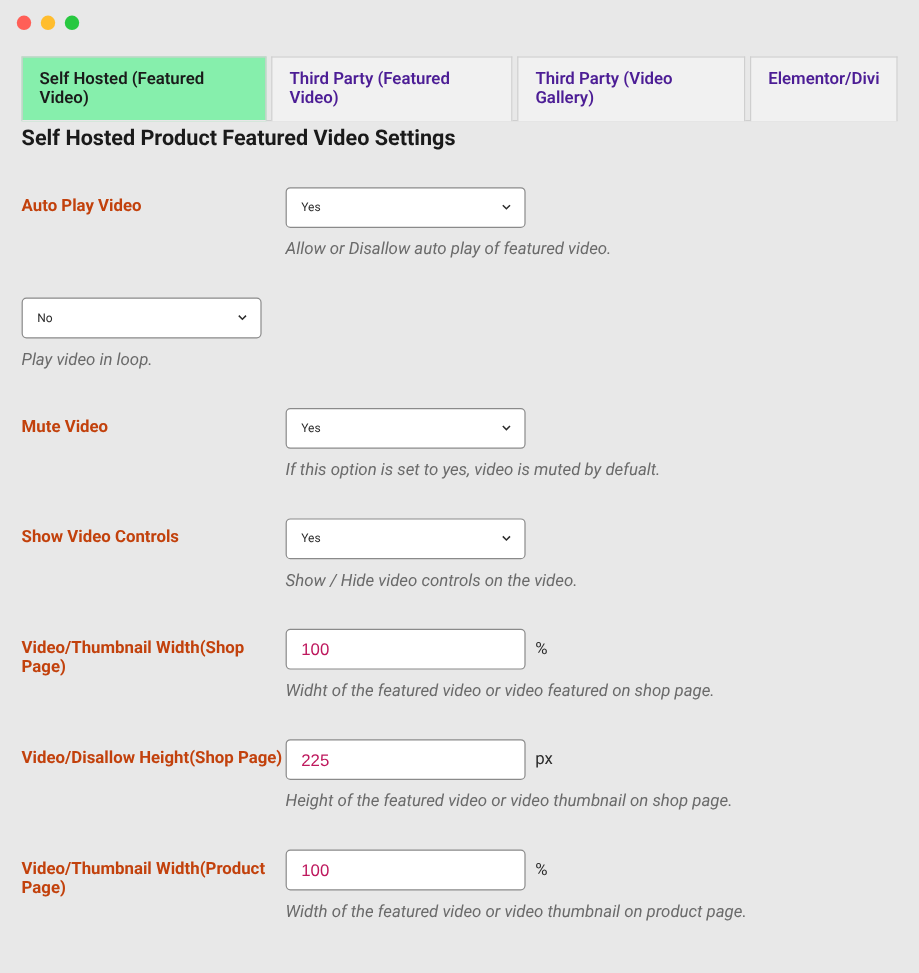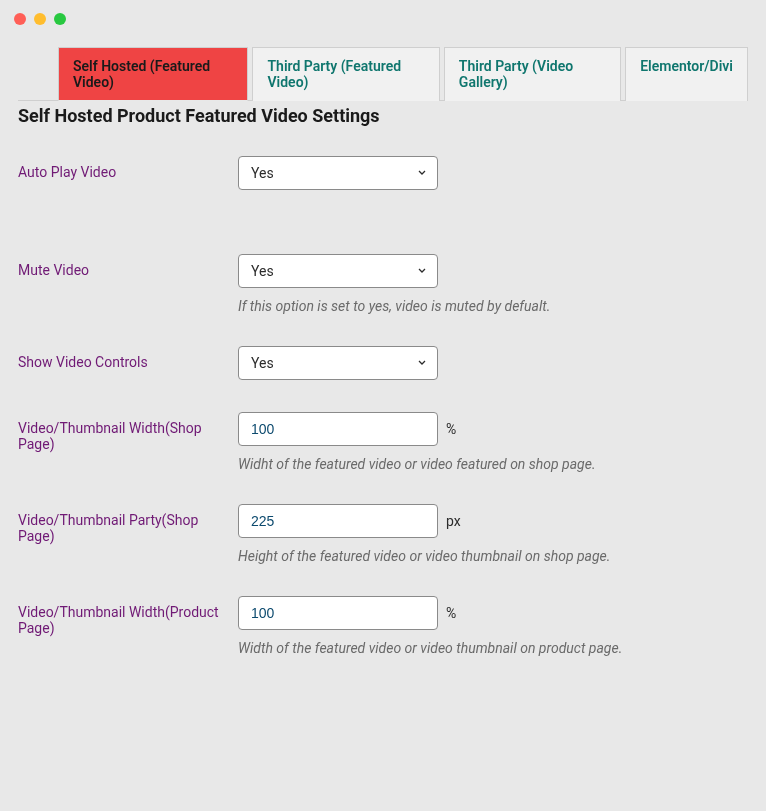--- a/index.html
+++ b/index.html
@@ -43,65 +43,64 @@
       gap: 4px;
       border-bottom: 1px solid #cfcfcf;
     }
     .tab {
       padding: 10px 14px;
       background: #f1f1f1;
       border: 1px solid #cfcfcf;
       border-bottom: none;
       font-size: 14px;
       font-weight: 600;
-      color: #0f766e;
+      color: #4c1d95;
       cursor: pointer;
       position: relative;
       top: 1px;
     }
     .tab.active {
-      background: #ef4444;
+      background: #86efac;
       color: #1a1a1a;
       border-bottom: 1px solid #e8e8e8;
-      margin-left: 40px;
     }
     .section-title {
       font-size: 18px;
       font-weight: 700;
       color: #1a1a1a;
       margin: 4px 0 30px 0;
     }
     .form-row {
       display: flex;
       align-items: flex-start;
       margin-bottom: 32px;
     }
     .form-label {
       width: 220px;
       font-size: 14px;
-      font-weight: 400;
-      color: #701a75;
+      font-weight: 700;
+      color: #c2410c;
       padding-top: 8px;
     }
     .form-control-wrap {
       flex: 1;
     }
     .select-wrap {
       position: relative;
       display: inline-block;
       width: 200px;
     }
     .select-box {
       width: 100%;
       height: 34px;
       padding: 0 30px 0 12px;
       border: 1px solid #8a8a8a;
       border-radius: 4px;
       background: #fff;
-      font-size: 14px;
+      font-size: 10px;
       color: #2c2c2c;
       appearance: none;
       -webkit-appearance: none;
       cursor: pointer;
       display: flex;
       align-items: center;
     }
     .select-chevron {
       position: absolute;
       right: 10px;
@@ -111,21 +110,21 @@
       color: #2c2c2c;
     }
     .text-input {
       width: 200px;
       height: 34px;
       padding: 0 12px;
       border: 1px solid #8a8a8a;
       border-radius: 4px;
       background: #fff;
       font-size: 14px;
-      color: #0c4a6e;
+      color: #be185d;
     }
     .unit-label {
       display: inline-block;
       margin-left: 8px;
       font-size: 14px;
       color: #2c2c2c;
       vertical-align: middle;
     }
     .input-line {
       display: flex;
@@ -162,24 +161,36 @@
       <div class="form-label">Auto Play Video</div>
       <div class="form-control-wrap">
         <div class="select-wrap">
           <div class="select-box">Yes</div>
           <span class="select-chevron">
             <svg width="12" height="12" viewBox="0 0 24 24" fill="none" stroke="currentColor" stroke-width="2.5">
                 <polyline points="6 9 12 15 18 9"></polyline>
               </svg>
           </span>
         </div>
-      </div>
-    </div>
-
-    <div class="form-row">
+        <div class="helper-text">Allow or Disallow auto play of featured video.</div>
+      </div>
+    </div>
+
+    <div class="form-row">
+      <div class="form-control-wrap">
+        <div class="select-wrap">
+          <div class="select-box">No</div>
+          <span class="select-chevron">
+            <svg width="12" height="12" viewBox="0 0 24 24" fill="none" stroke="currentColor" stroke-width="2.5">
+                <polyline points="6 9 12 15 18 9"></polyline>
+              </svg>
+          </span>
+        </div>
+        <div class="helper-text">Play video in loop.</div>
+      </div>
     </div>
 
     <div class="form-row">
       <div class="form-label">Mute Video</div>
       <div class="form-control-wrap">
         <div class="select-wrap">
           <div class="select-box">Yes</div>
           <span class="select-chevron">
             <svg width="12" height="12" viewBox="0 0 24 24" fill="none" stroke="currentColor" stroke-width="2.5">
                 <polyline points="6 9 12 15 18 9"></polyline>
@@ -194,36 +205,37 @@
       <div class="form-label">Show Video Controls</div>
       <div class="form-control-wrap">
         <div class="select-wrap">
           <div class="select-box">Yes</div>
           <span class="select-chevron">
             <svg width="12" height="12" viewBox="0 0 24 24" fill="none" stroke="currentColor" stroke-width="2.5">
                 <polyline points="6 9 12 15 18 9"></polyline>
               </svg>
           </span>
         </div>
+        <div class="helper-text">Show / Hide video controls on the video.</div>
       </div>
     </div>
 
     <div class="form-row">
       <div class="form-label">Video/Thumbnail Width(Shop Page)</div>
       <div class="form-control-wrap">
         <div class="input-line">
           <input class="text-input" type="text" value="100" style="">
           <span class="unit-label">%</span>
         </div>
         <div class="helper-text">Widht of the featured video or video featured on shop page.</div>
       </div>
     </div>
 
     <div class="form-row">
-      <div class="form-label">Video/Thumbnail Party(Shop Page)</div>
+      <div class="form-label">Video/Disallow Height(Shop Page)</div>
       <div class="form-control-wrap">
         <div class="input-line">
           <input class="text-input" type="text" value="225" style="">
           <span class="unit-label">px</span>
         </div>
         <div class="helper-text">Height of the featured video or video thumbnail on shop page.</div>
       </div>
     </div>
 
     <div class="form-row">

